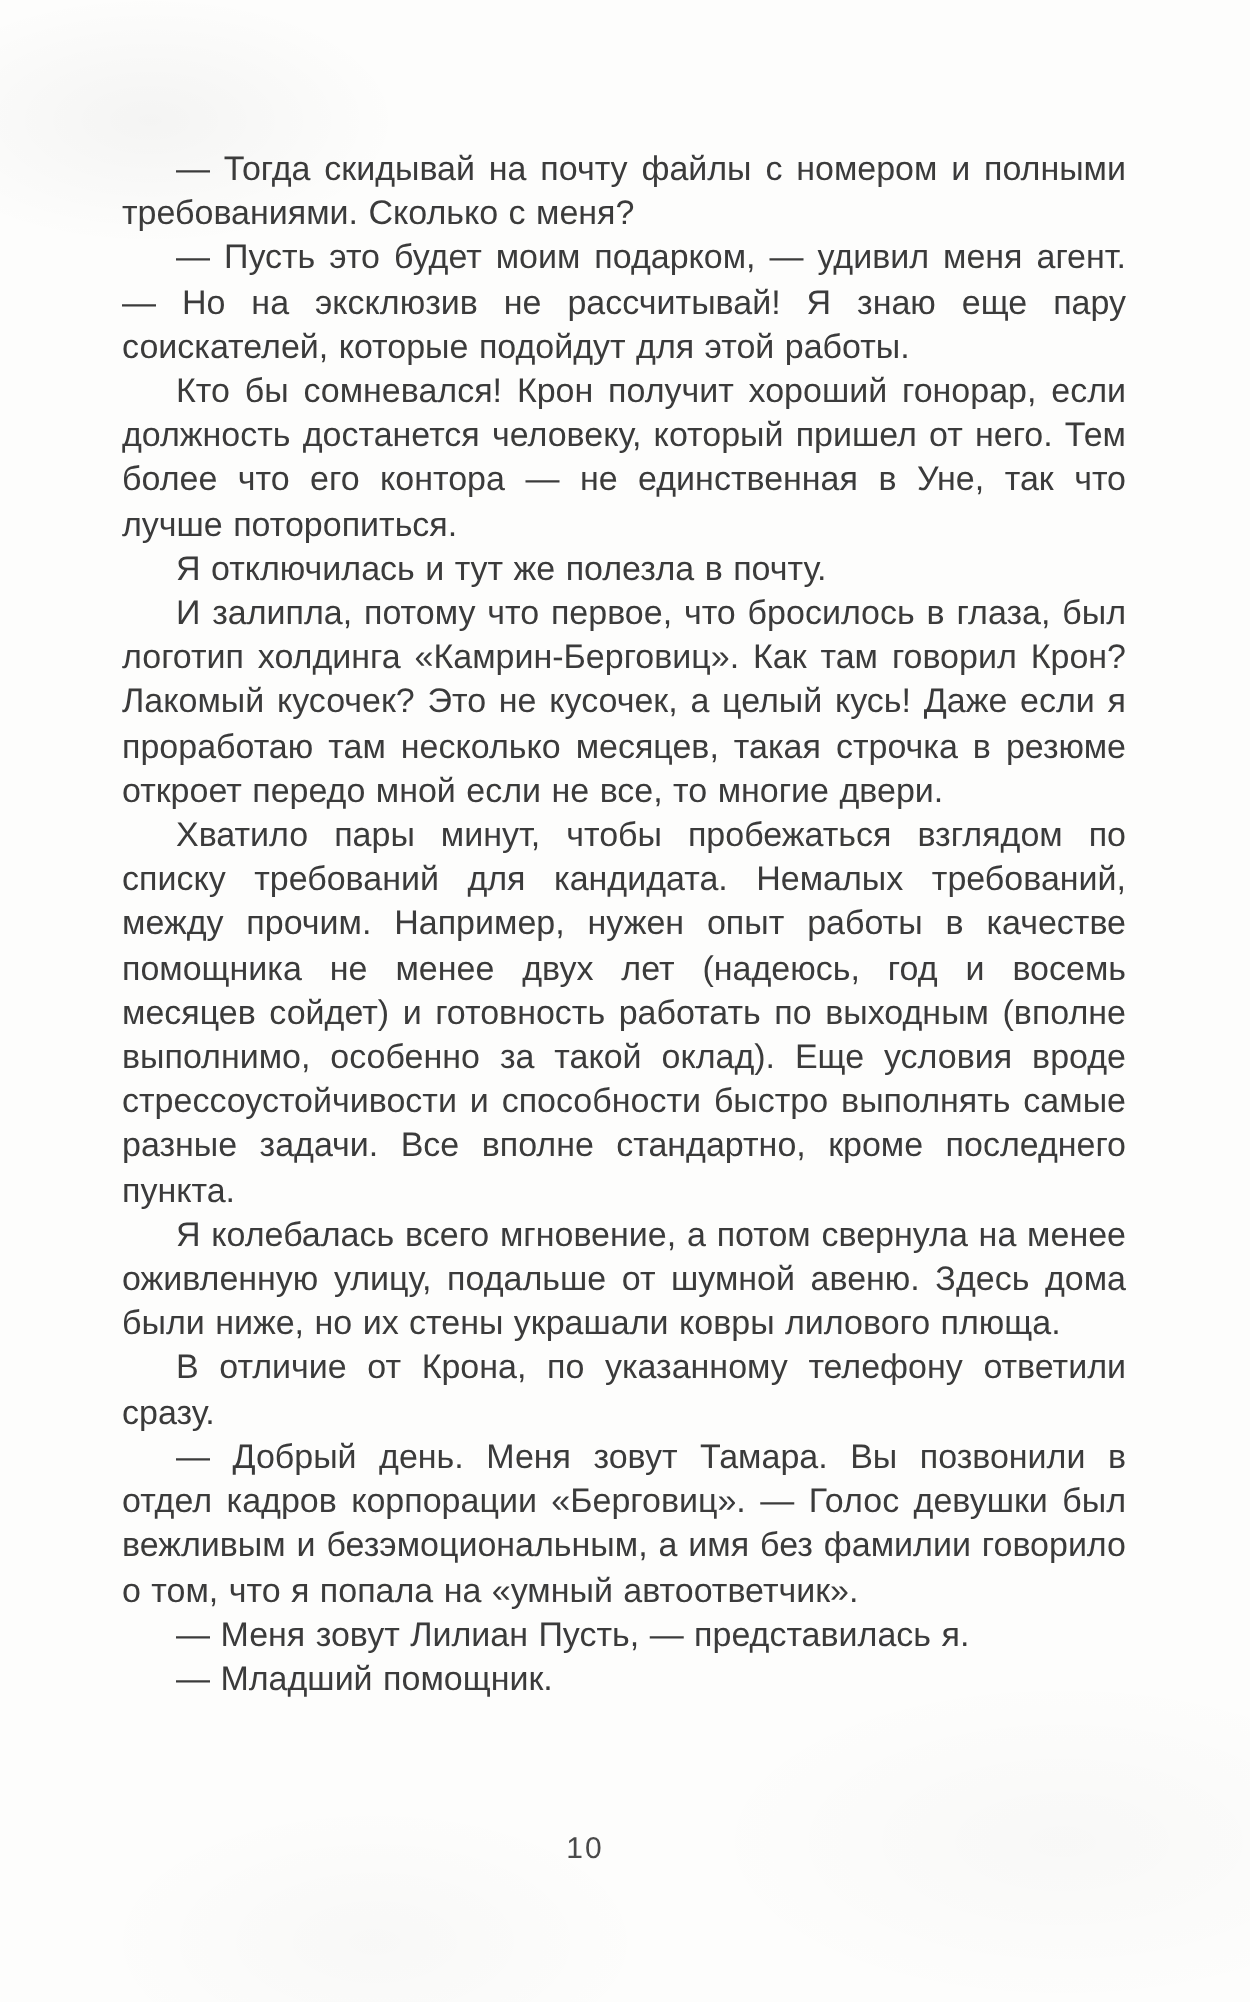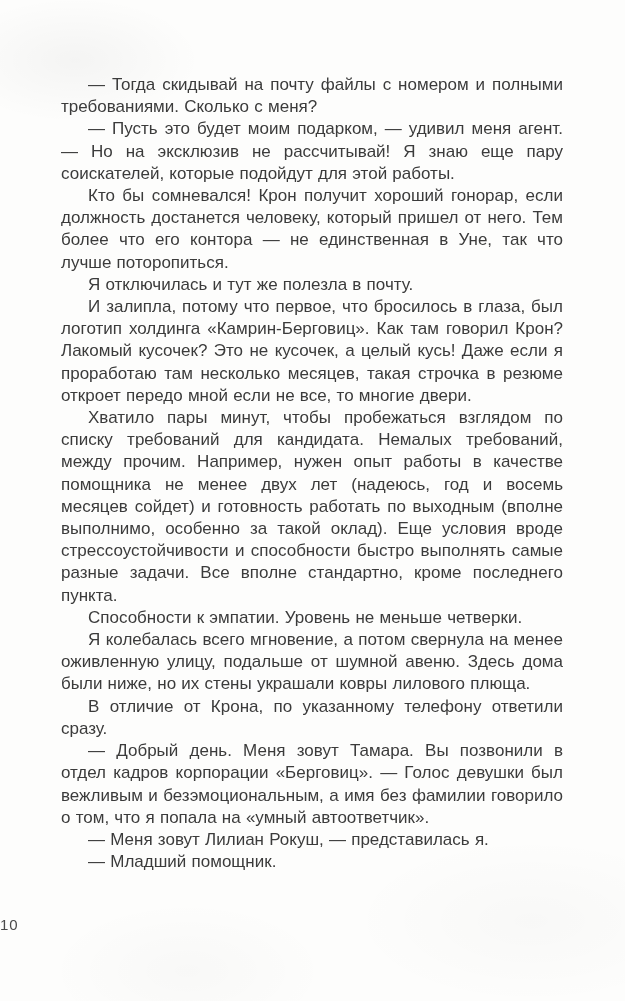--- a/index.html
+++ b/index.html
@@ -36,37 +36,37 @@
     text-indent: 27px;
     word-spacing: 0.5px;
     hyphens: auto;
     -webkit-hyphens: auto;
   }
   .page-footer {
     position: absolute;
     left: 0;
     top: 916px;
     width: 585px;
+    text-align: center;
     font-size: 15px;
     color: #4a4a4a;
     letter-spacing: 1px;
   }
 </style>
 </head>
 <body>
 
 <div class="book-page">
   <div class="text-block" lang="ru">
     <p>— Тогда скидывай на почту файлы с номером и полными требованиями. Сколько с меня?</p>
     <p>— Пусть это будет моим подарком, — удивил меня агент. — Но на эксклюзив не рассчитывай! Я знаю еще пару соискателей, которые подойдут для этой работы.</p>
     <p>Кто бы сомневался! Крон получит хороший гонорар, если должность достанется человеку, который пришел от него. Тем более что его контора — не единственная в Уне, так что лучше поторопиться.</p>
     <p>Я отключилась и тут же полезла в почту.</p>
     <p>И залипла, потому что первое, что бросилось в глаза, был логотип холдинга «Камрин-Берговиц». Как там говорил Крон? Лакомый кусочек? Это не кусочек, а целый кусь! Даже если я проработаю там несколько месяцев, такая строчка в резюме откроет передо мной если не все, то многие двери.</p>
     <p>Хватило пары минут, чтобы пробежаться взглядом по списку требований для кандидата. Немалых требований, между прочим. Например, нужен опыт работы в качестве помощника не менее двух лет (надеюсь, год и восемь месяцев сойдет) и готовность работать по выходным (вполне выполнимо, особенно за такой оклад). Еще условия вроде стрессоустойчивости и способности быстро выполнять самые разные задачи. Все вполне стандартно, кроме последнего пункта.</p>
-    <p>Способности к эмпатии. Уровень не меньше четверки.</p>
     <p>Я колебалась всего мгновение, а потом свернула на менее оживленную улицу, подальше от шумной авеню. Здесь дома были ниже, но их стены украшали ковры лилового плюща.</p>
     <p>В отличие от Крона, по указанному телефону ответили сразу.</p>
     <p>— Добрый день. Меня зовут Тамара. Вы позвонили в отдел кадров корпорации «Берговиц». — Голос девушки был вежливым и безэмоциональным, а имя без фамилии говорило о том, что я попала на «умный автоответчик».</p>
-    <p>— Меня зовут Лилиан Рокуш, — представилась я.</p>
+    <p>— Меня зовут Лилиан Пусть, — представилась я.</p>
     <p>— Младший помощник.</p>
   </div>
   <div class="page-footer">10</div>
 </div>
 
 </body></html>

